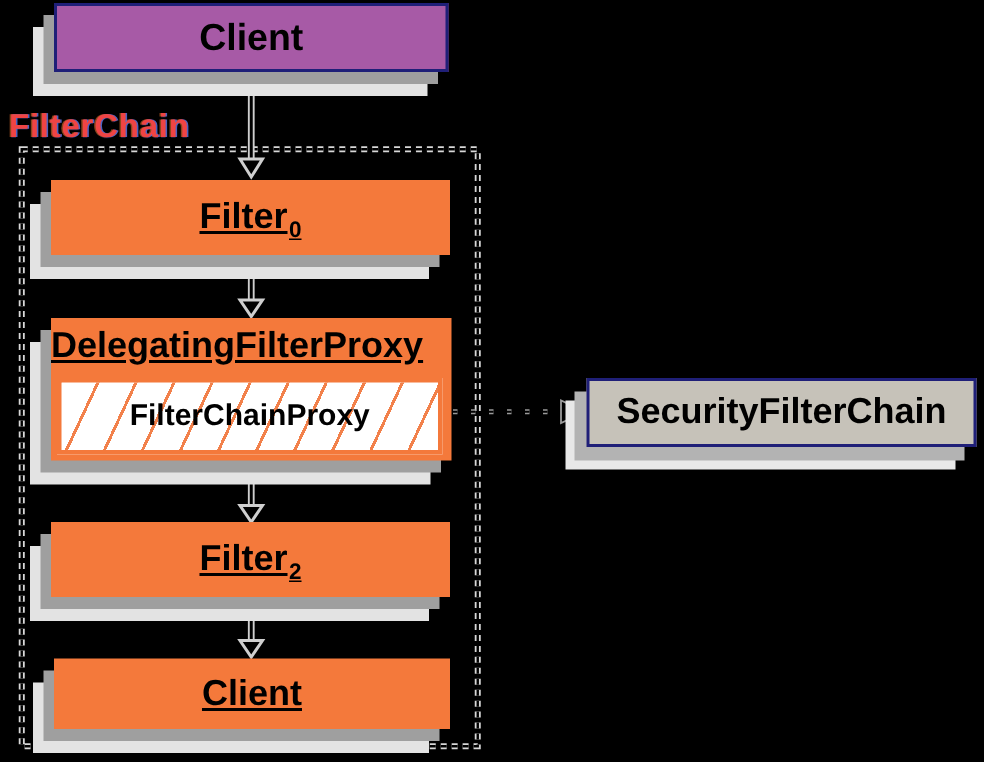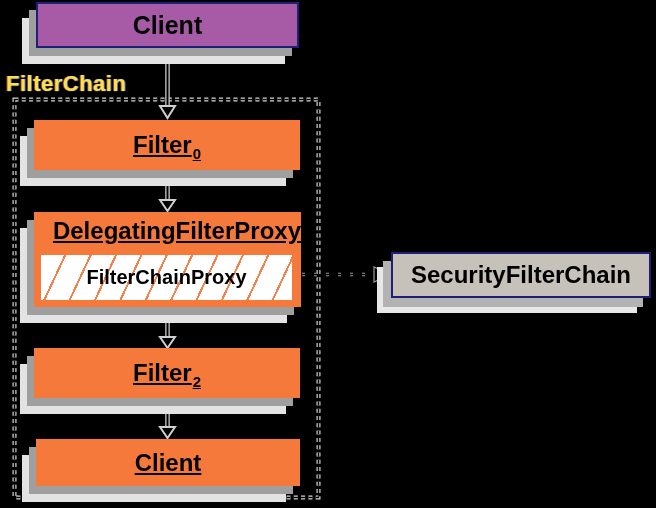--- a/index.html
+++ b/index.html
@@ -37,21 +37,21 @@
   .filter0 { left: 34px; top: 120px; width: 266px; height: 50px; }
   .filter2 { left: 34px; top: 348px; width: 266px; height: 50px; }
   .servlet { left: 36px; top: 439px; width: 264px; height: 47px; }
   .dfp {
     left: 34px; top: 212px; width: 267px; height: 95px;
     flex-direction: column;
     justify-content: flex-start;
   }
   .dfp-title {
     font-size: 24px; font-weight: bold;
-    line-height: 38px; text-align: right;
+    line-height: 38px; text-align: left;
     width: 100%;
   }
   .fcp {
     left: 4px; top: 40px; width: 257px; height: 51px;
     border: 3px solid var(--box_orange, #f4793b);
     background-color: #ffffff;
     background-image: repeating-linear-gradient(115deg,
       transparent 0 21px,
       var(--hatch_orange, #f2814b) 21px 23px);
     font-size: 20px;
@@ -65,21 +65,21 @@
   }
   .subscript {
     font-size: 15px;
     transform: translateY(8px);
     margin-left: 1px;
   }
   .fc-label {
     position: absolute;
     left: 6px; top: 71px;
     font-size: 22px; font-weight: bold;
-    color: #fde047;
+    color: #ef4444;
     text-shadow: 1px 0 0 rgba(88,116,228,0.85),
                 -1px 0 0 rgba(186,92,36,0.75),
                  0 1px 0 rgba(30,30,60,0.9);
     letter-spacing: 0.5px;
   }
   svg.overlay {
     position: absolute; left: 0; top: 0;
     width: 656px; height: 508px;
     pointer-events: none;
   }

